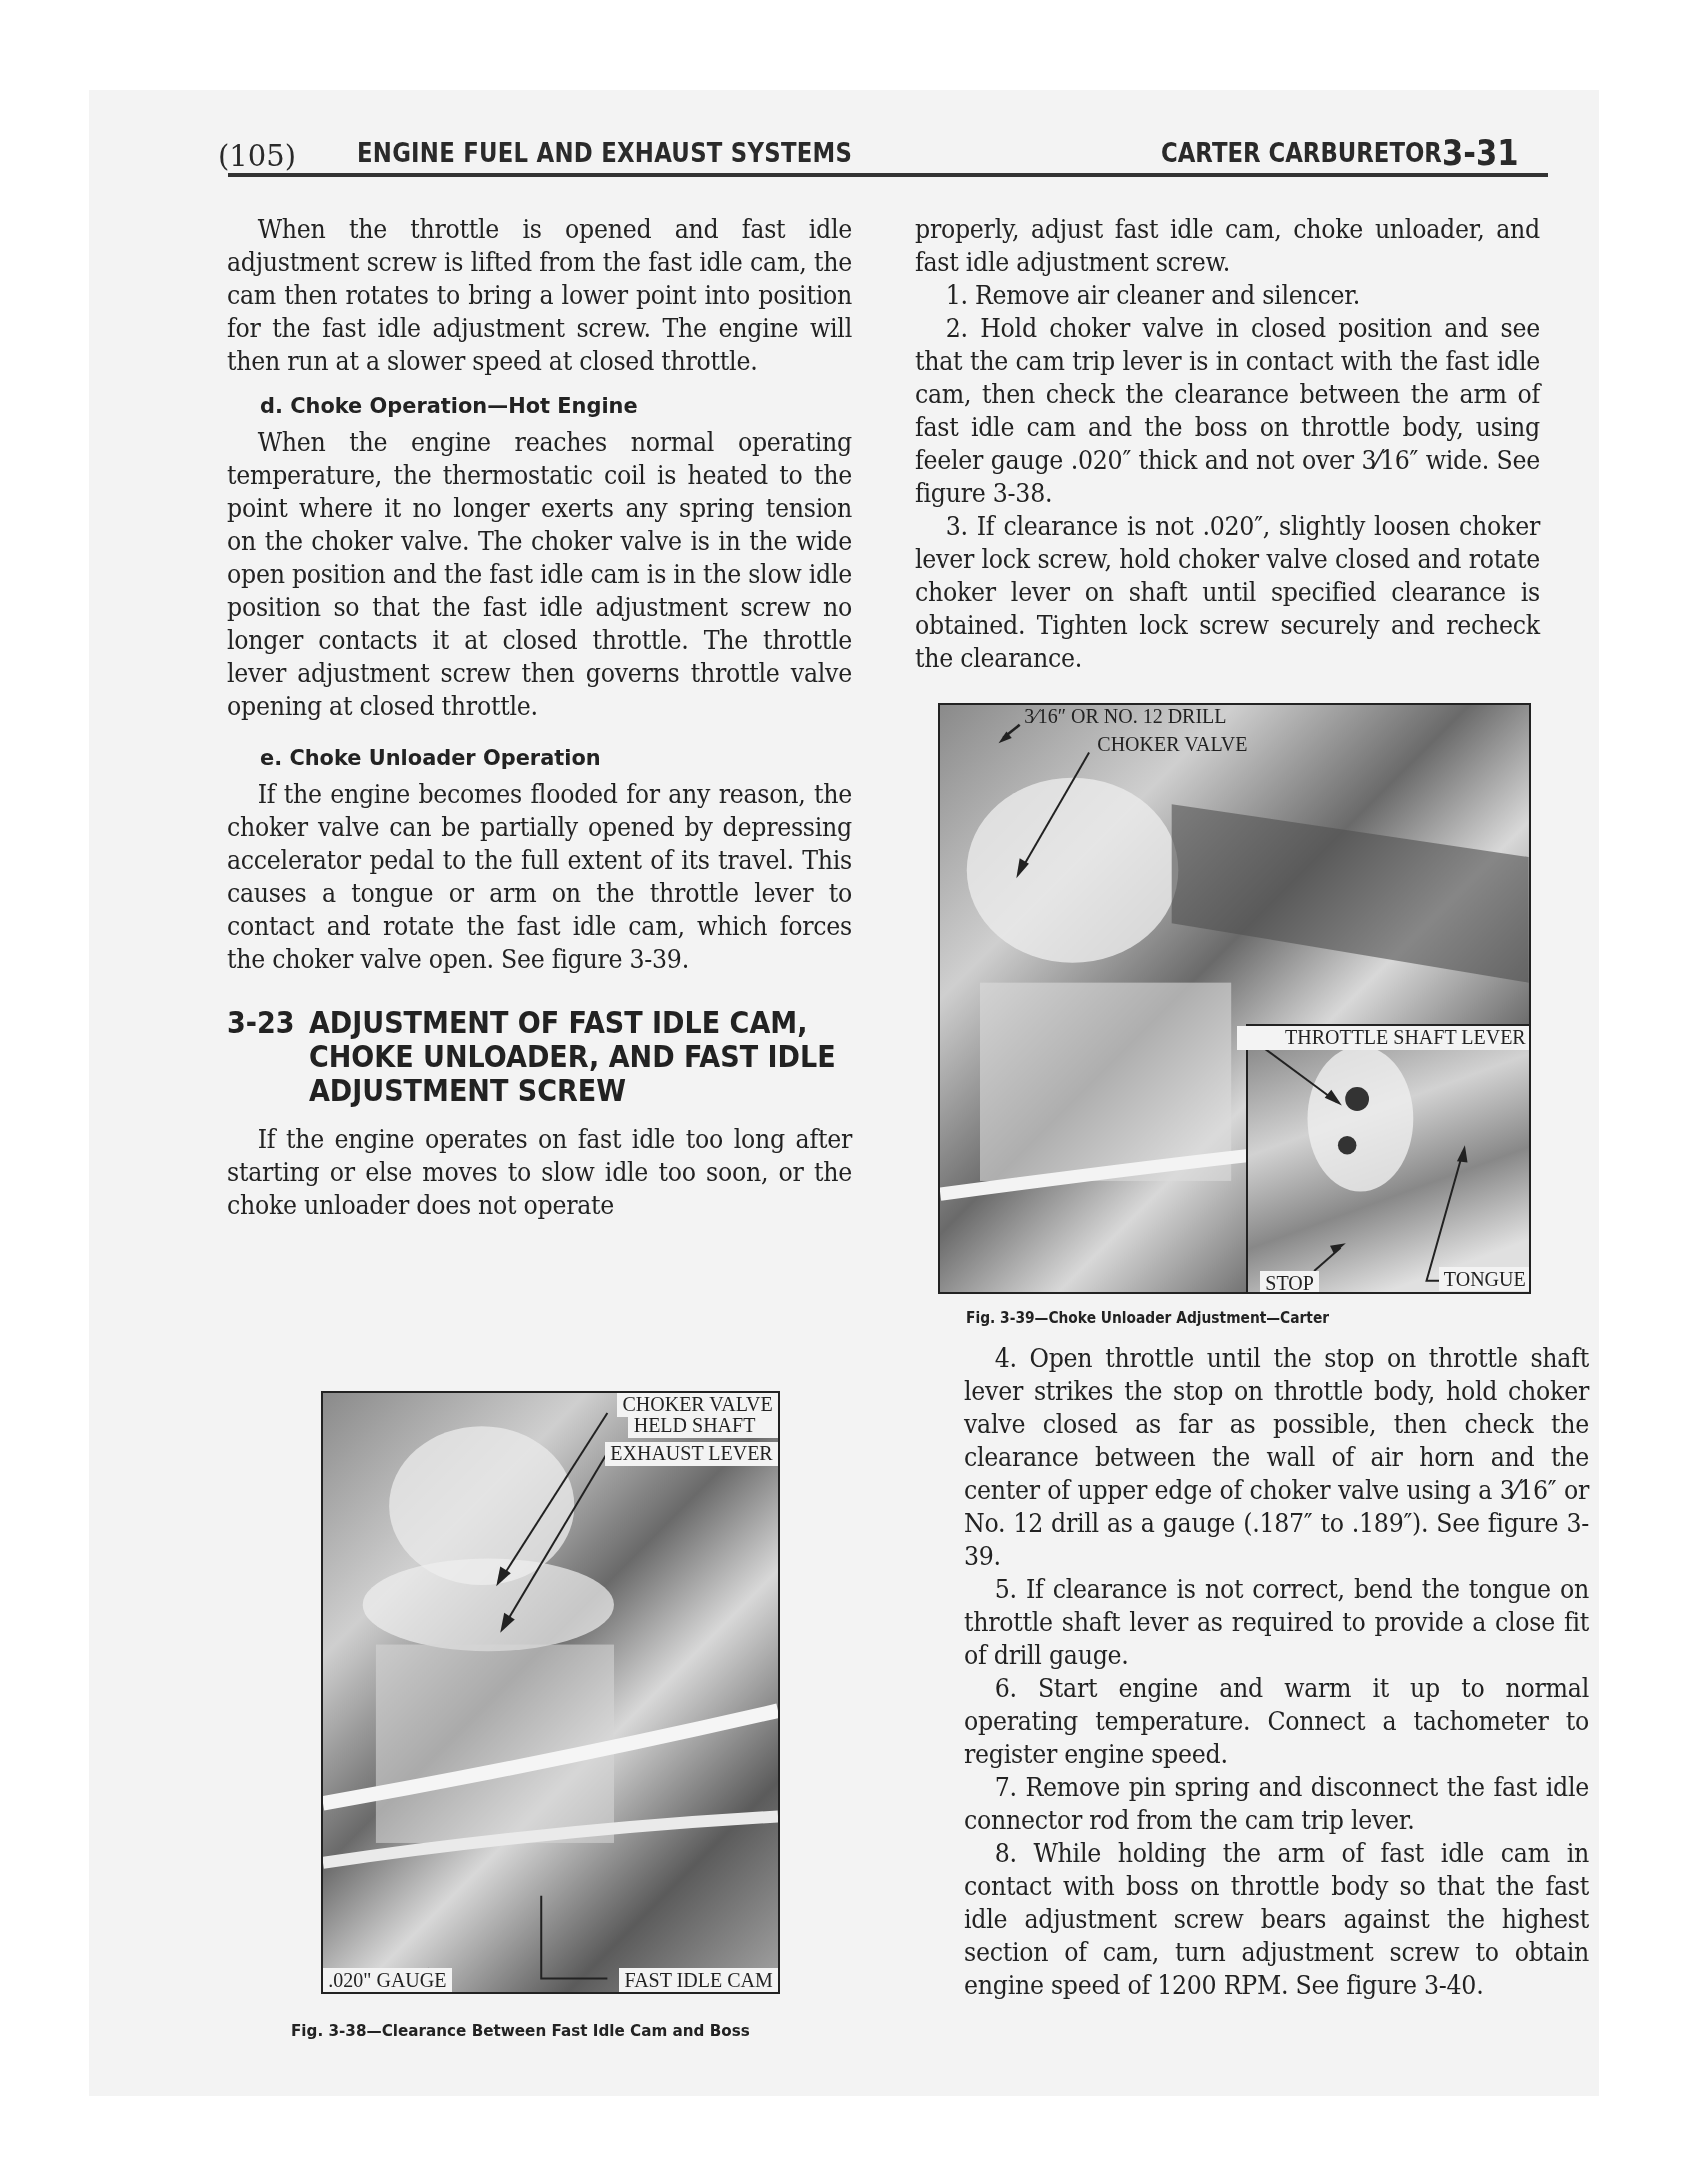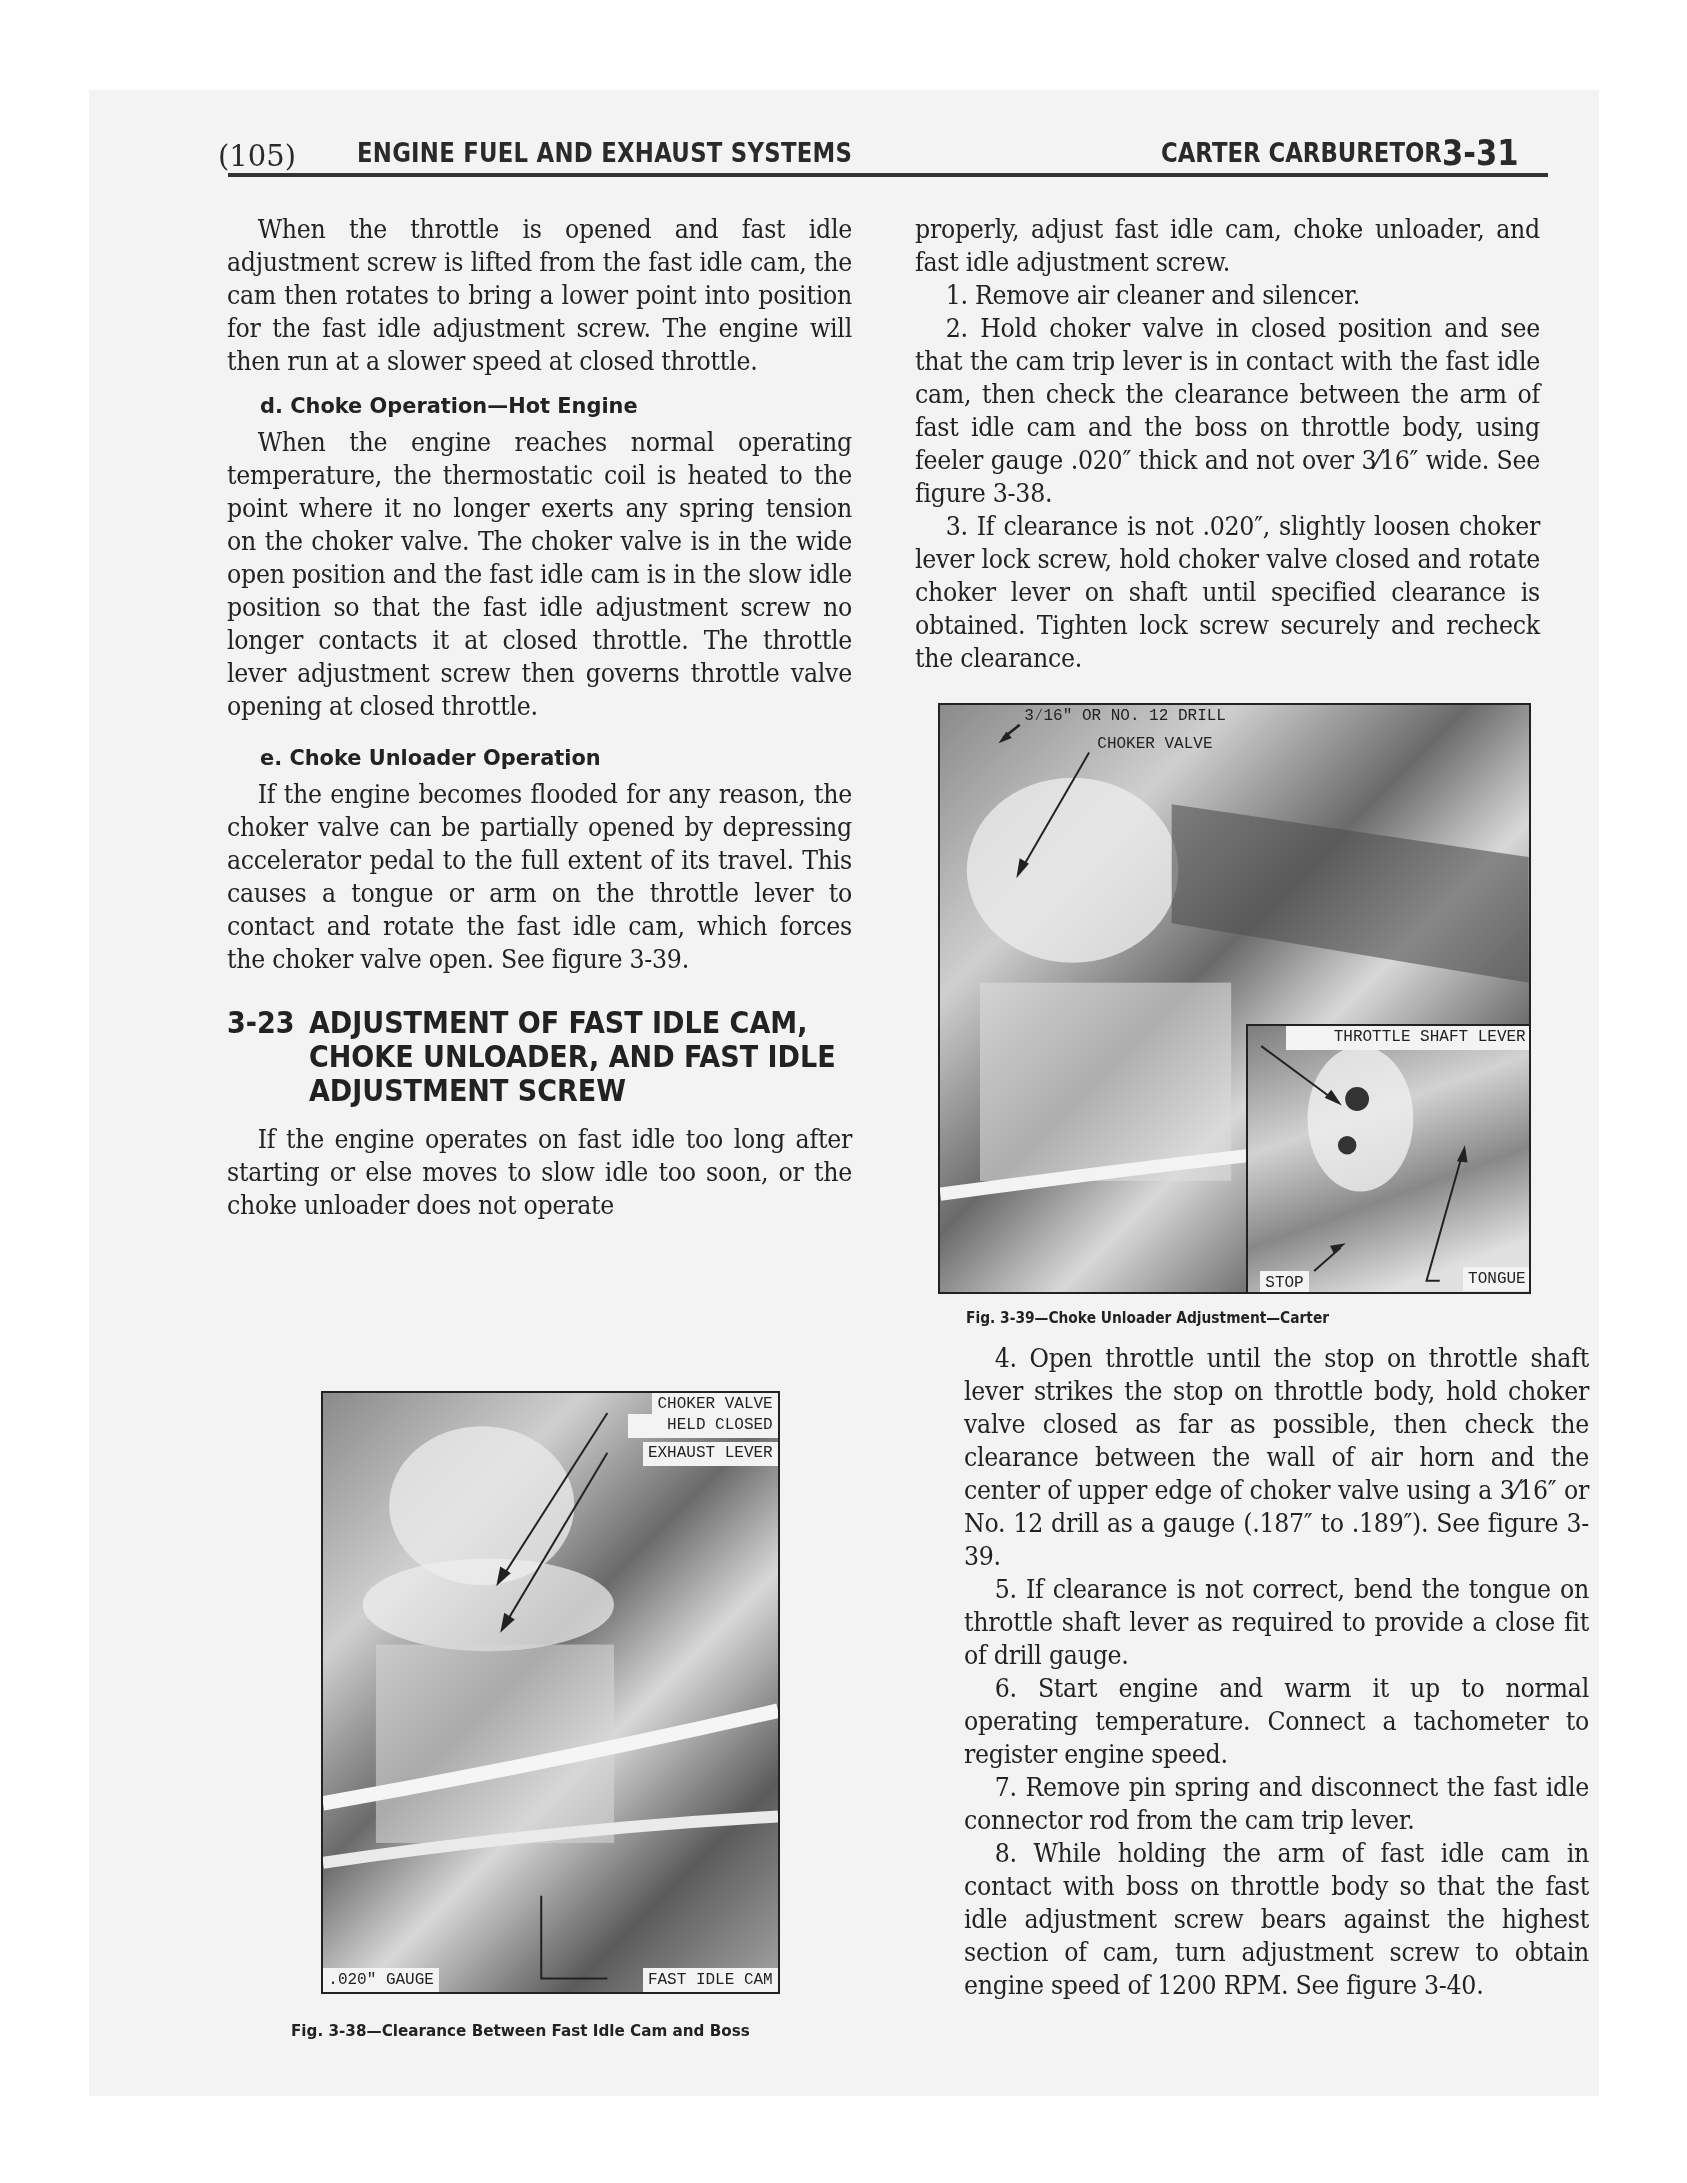--- a/index.html
+++ b/index.html
@@ -18,21 +18,21 @@
   .col-right { left:915px; top:213px; }
   p.body { margin:0; font-size:25.5px; line-height:33px; text-align:justify; text-indent:33px; transform:scaleX(0.93); transform-origin:left; width:672px; letter-spacing:-0.3px; }
   p.body.noindent { text-indent:0; }
   p.step { margin:0; }
   h3.sub { margin:14.6px 0 8px 33px; font-family:"DejaVu Sans", sans-serif; font-weight:bold; font-size:22px; transform:scaleX(0.95); transform-origin:left; }
   h2.sec { margin:30px 0 14.6px 0; font-family:"DejaVu Sans", sans-serif; font-weight:bold; font-size:30px; line-height:34px; display:flex; transform:scaleX(0.9); transform-origin:left; width:695px; }
   h2.sec .secnum { width:91px; flex:none; }
   h2.sec .sectitle { flex:1; }
 
   .fig { position:absolute; border:2.6px solid #222; background:linear-gradient(135deg,#8a8a8a 0%,#cfcfcf 25%,#6a6a6a 45%,#d8d8d8 60%,#5b5b5b 80%,#a5a5a5 100%); overflow:hidden; }
-  .fig .label { position:absolute; background:#f3f3f3; font-family:Liberation Mono, monospace; color:#222; font-size:16px; line-height:21px; padding:1.3px 5.3px; white-space:nowrap;text-align:right; }
+  .fig .label { position:absolute; background:#f3f3f3; font-family:Liberation Serif, serif; color:#222; font-size:20px; line-height:21px; padding:1.3px 5.3px; white-space:nowrap; }
   .fig .inset { position:absolute; border-left:2px solid #222; border-top:2px solid #222; background:linear-gradient(160deg,#7d7d7d 0%,#d2d2d2 35%,#888 60%,#e0e0e0 85%); }
   .fig svg { position:absolute; left:0; top:0; }
   .caption { position:absolute; font-family:"DejaVu Sans", sans-serif; font-weight:bold; font-size:16.5px; white-space:nowrap; transform:scaleX(0.92); transform-origin:left; }
 </style>
 </head>
 <body>
 
 <div class="paper"></div>
 
 <div class="hdr">
@@ -67,21 +67,21 @@
     <path d="M0 620 Q340 560 688 480" stroke="#f5f5f5" stroke-width="22" fill="none"></path>
     <path d="M0 710 Q340 660 688 640" stroke="#eaeaea" stroke-width="18" fill="none"></path>
     <line x1="430" y1="30" x2="270" y2="280" stroke="#222" stroke-width="3"></line>
     <polygon points="262,292 268,262 284,272" fill="#222"></polygon>
     <line x1="430" y1="90" x2="275" y2="350" stroke="#222" stroke-width="3"></line>
     <polygon points="268,362 274,332 290,342" fill="#222"></polygon>
     <line x1="120" y1="885" x2="160" y2="870" stroke="#222" stroke-width="3"></line>
     <polyline points="330,760 330,885 430,885" stroke="#222" stroke-width="3" fill="none"></polyline>
   </svg>
   <div class="label" style="right:0; top:0;">CHOKER VALVE</div>
-  <div class="label" style="right:0; top:21px; width:139px;">HELD CLOSED</div>
+  <div class="label" style="right:0; top:21px; width:139px;">HELD SHAFT</div>
   <div class="label" style="right:0; top:49px;">EXHAUST LEVER</div>
   <div class="label" style="left:0; bottom:0;">.020" GAUGE</div>
   <div class="label" style="right:0; bottom:0;">FAST IDLE CAM</div>
 </div>
 <div class="caption" style="left:291px; top:2021px;">Fig. 3-38—Clearance Between Fast Idle Cam and Boss</div>
 
 <div class="col col-right">
   <p class="body noindent">properly, adjust fast idle cam, choke unloader, and fast idle adjustment screw.</p>
   <p class="body step">1. Remove air cleaner and silencer.</p>
   <p class="body step">2. Hold choker valve in closed position and see that the cam trip lever is in contact with the fast idle cam, then check the clearance between the arm of fast idle cam and the boss on throttle body, using feeler gauge .020″ thick and not over 3⁄16″ wide. See figure 3-38.</p>

